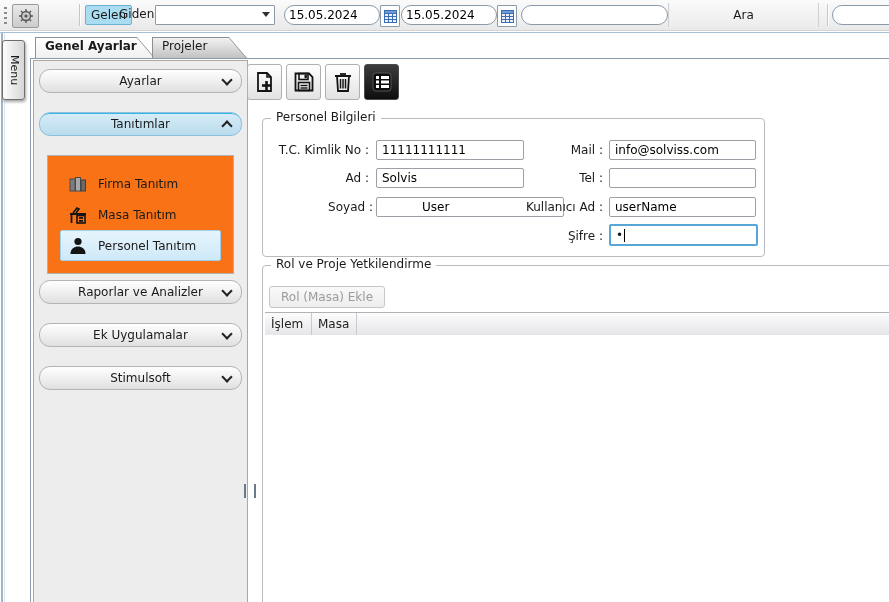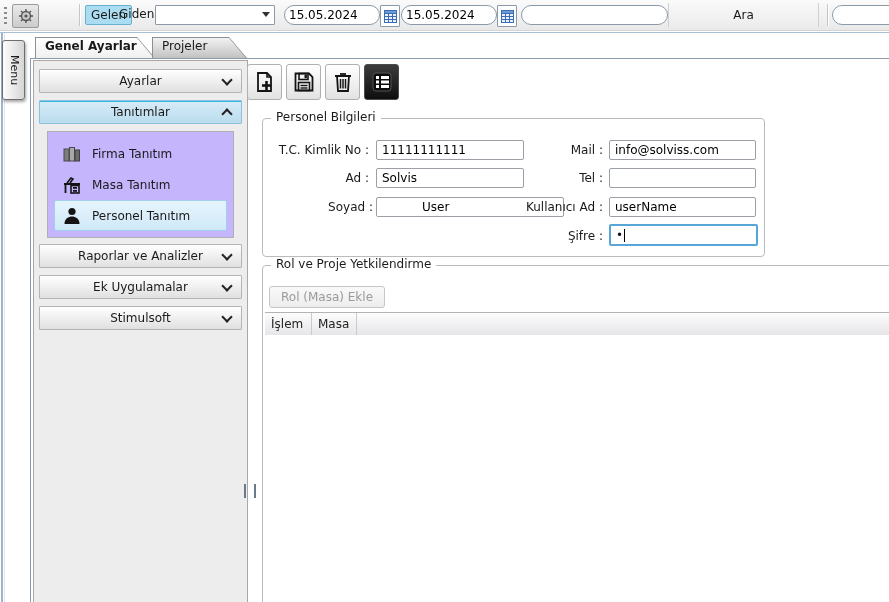--- a/index.html
+++ b/index.html
@@ -47,29 +47,29 @@
   .doc-tab .lab{position:absolute;left:10px;top:2px;}
   .doc-tab.active .fill{background:linear-gradient(#ffffff,#f0f0f0);}
   .doc-tab.active .lab{font-weight:bold;}
   .doc-tab.inactive .fill{background:linear-gradient(#f2f2f2,#c2c2c2);}
   
   .tabpage{position:absolute;left:30px;top:58px;width:859px;height:544px;background:#ffffff;
     border-top:1px solid #8b9bab;border-left:1px solid #8b9bab;}
   .sidebar{position:absolute;left:33px;top:60px;width:203px;height:542px;background:#ededed;
     border:1px solid #a8a8a8;border-bottom:none;padding:8px 5px 0 5px;box-sizing:content-box;}
   .acc-header{height:22px;line-height:22px;text-align:center;position:relative;
-    background:linear-gradient(#ffffff,#e0e0e0);border:1px solid #b4b4b4;border-radius:1px;
-    margin-bottom:7px;}
+    background:linear-gradient(#ffffff,#e0e0e0);border:1px solid #b4b4b4;border-radius:11px;
+    margin-bottom:19px;}
   .acc-header.expanded{background:linear-gradient(#d8ecf7,#b9dcee);border-color:#8cc0dc;
     box-shadow:inset 0 2px 0 -1px #35b6e4;}
   .chev{position:absolute;right:10px;top:7px;width:6px;height:6px;
     border-right:2px solid #222;border-bottom:2px solid #222;}
   .chev.down{transform:rotate(45deg);top:6px;}
   .chev.up{transform:rotate(-135deg);top:9px;}
-  .items-panel{background:#c4b5fd;border:1px solid #b0b0b0;margin:0 8px 6px 8px;padding:6px;}
+  .items-panel{background:#f97316;border:1px solid #b0b0b0;margin:0 8px 6px 8px;padding:12px;}
   .nav-item{height:29px;display:flex;align-items:center;gap:9px;padding-left:6px;border:1px solid transparent;}
   .nav-item.selected{background:linear-gradient(#e6f4fc,#cfe9f8);border:1px solid #a0d0ec;border-radius:2px;}
   .nav-item .ic{width:22px;height:22px;flex:0 0 22px;display:flex;align-items:center;justify-content:center;}
   
   .splitter{position:absolute;left:244px;top:484px;width:8px;height:14px;
     border-left:2px solid #6a7a88;border-right:2px solid #6a7a88;}
   .main-toolbar{position:absolute;left:247px;top:64px;display:flex;gap:4px;}
   .main-btn{width:33px;height:34px;border:1px solid #b0b0b0;border-radius:3px;
     background:linear-gradient(#ffffff,#e2e2e2);display:flex;align-items:center;justify-content:center;}
   .main-btn.dark{background:linear-gradient(#3c3c3c,#0e0e0e);border-color:#4a4a4a;}

